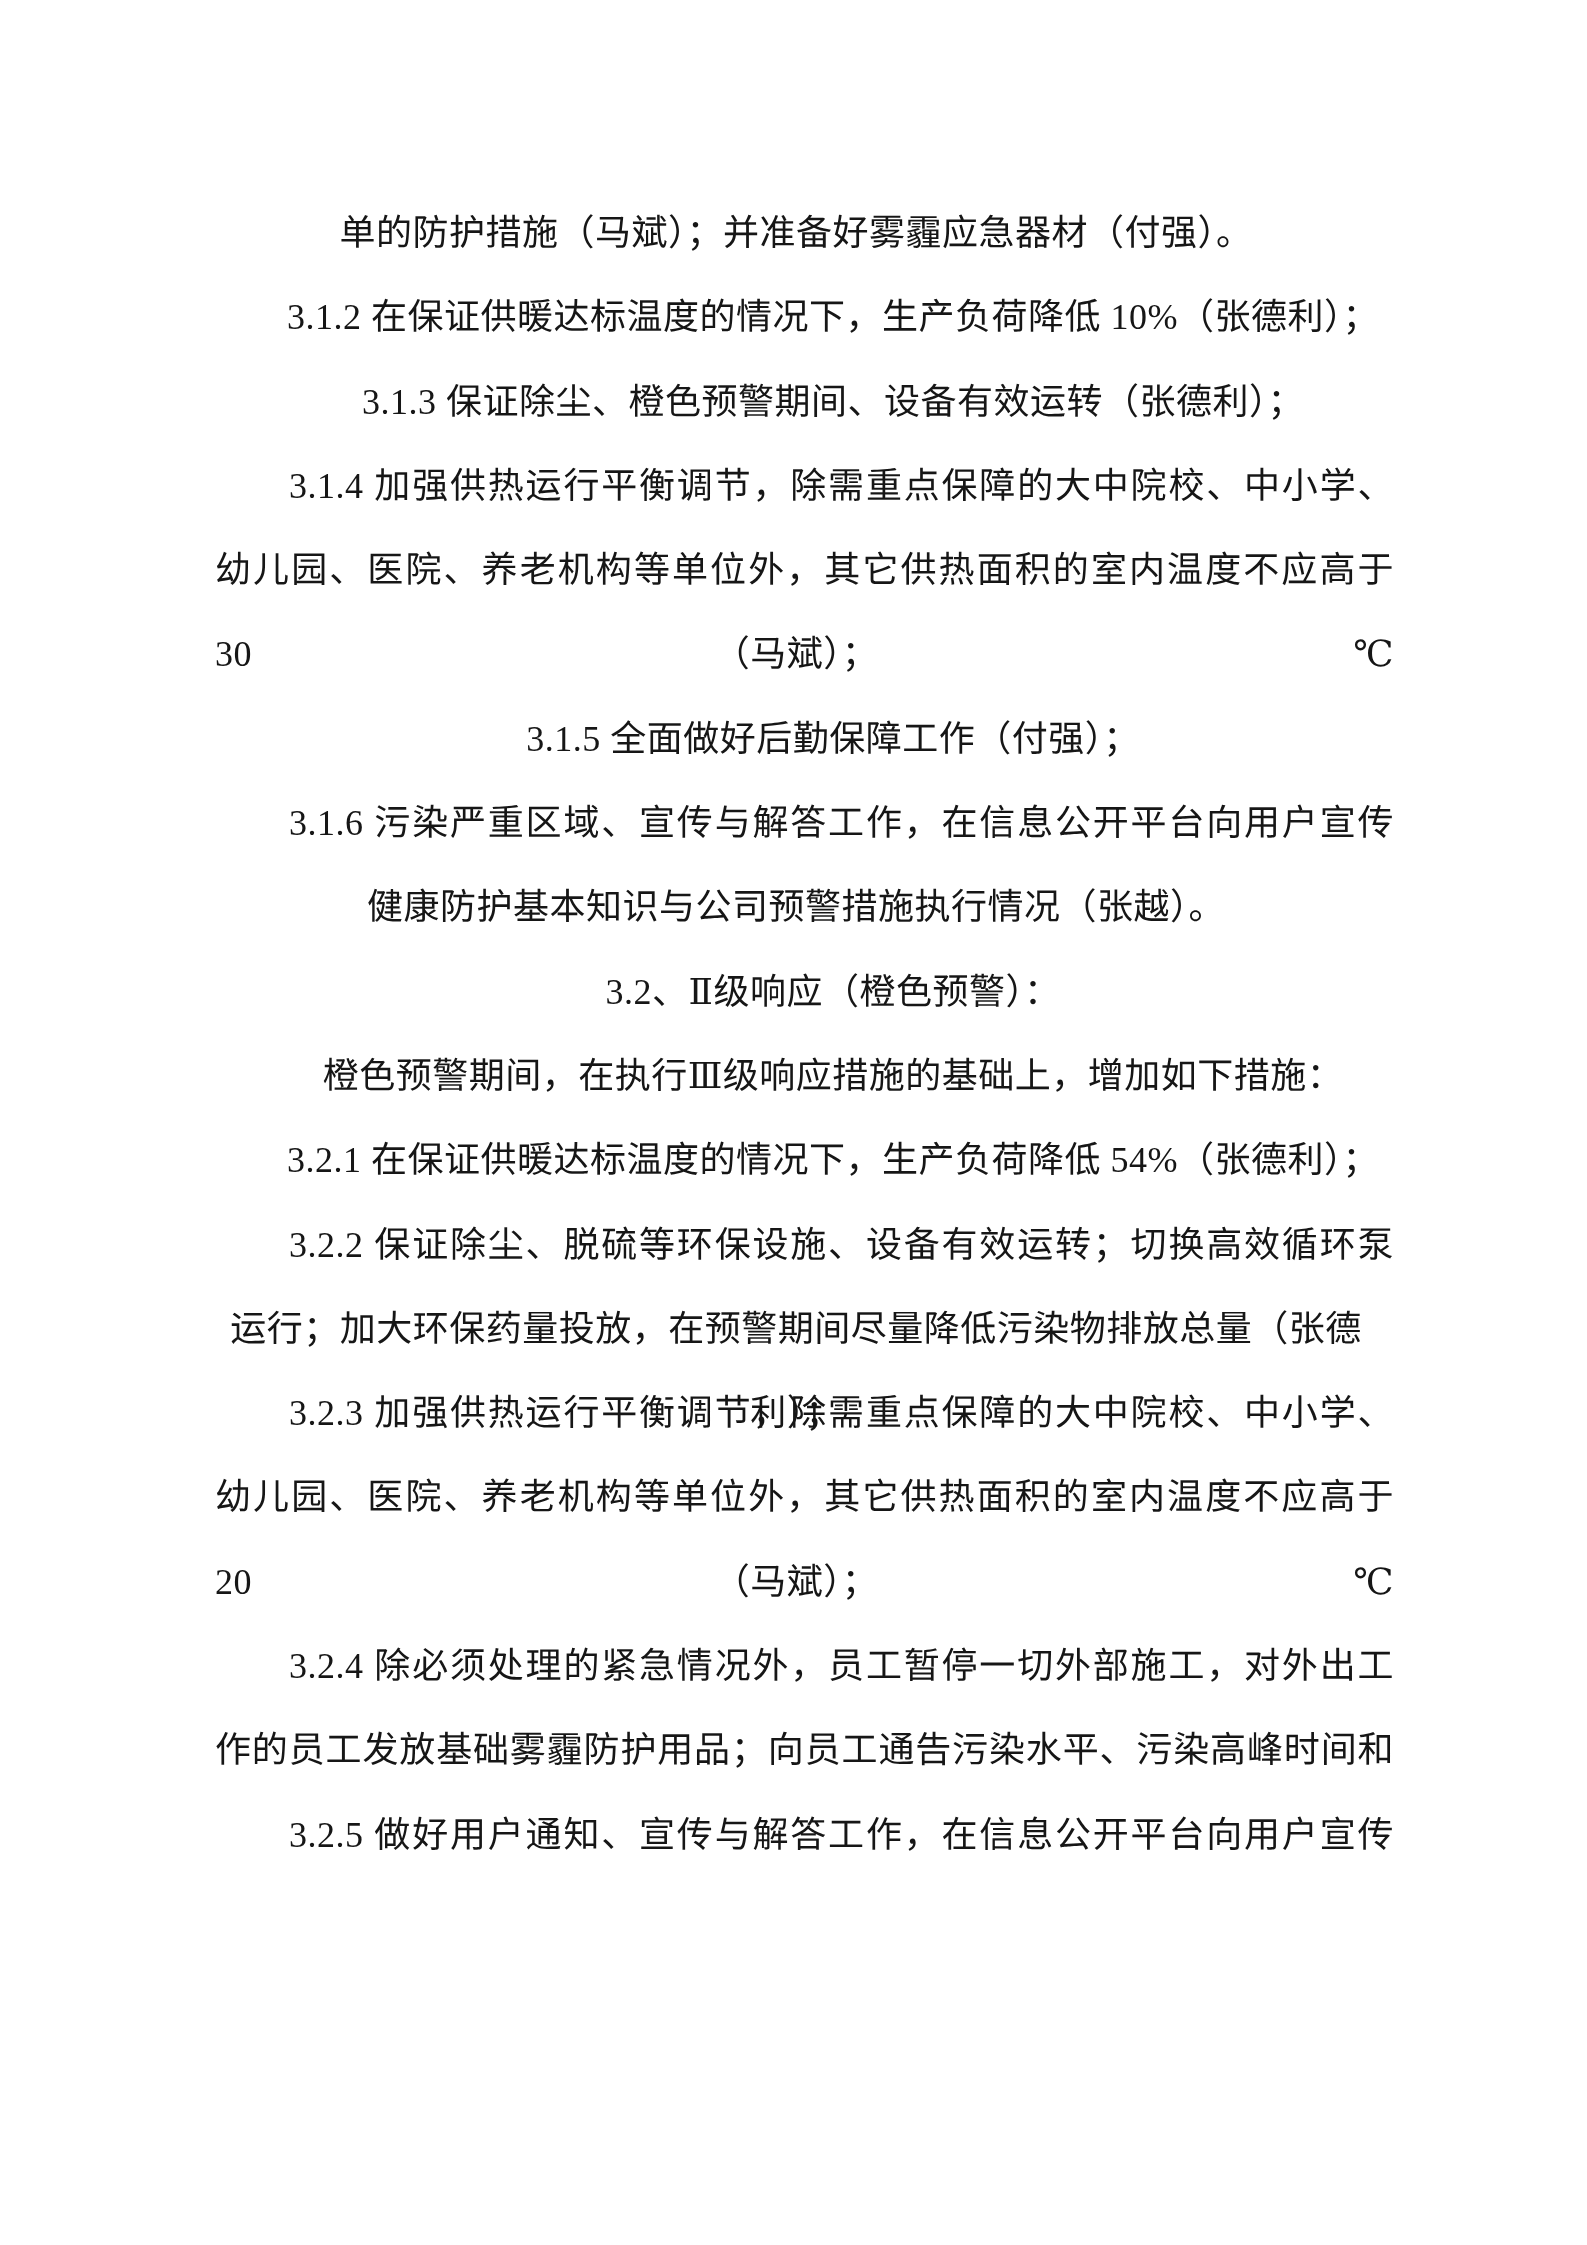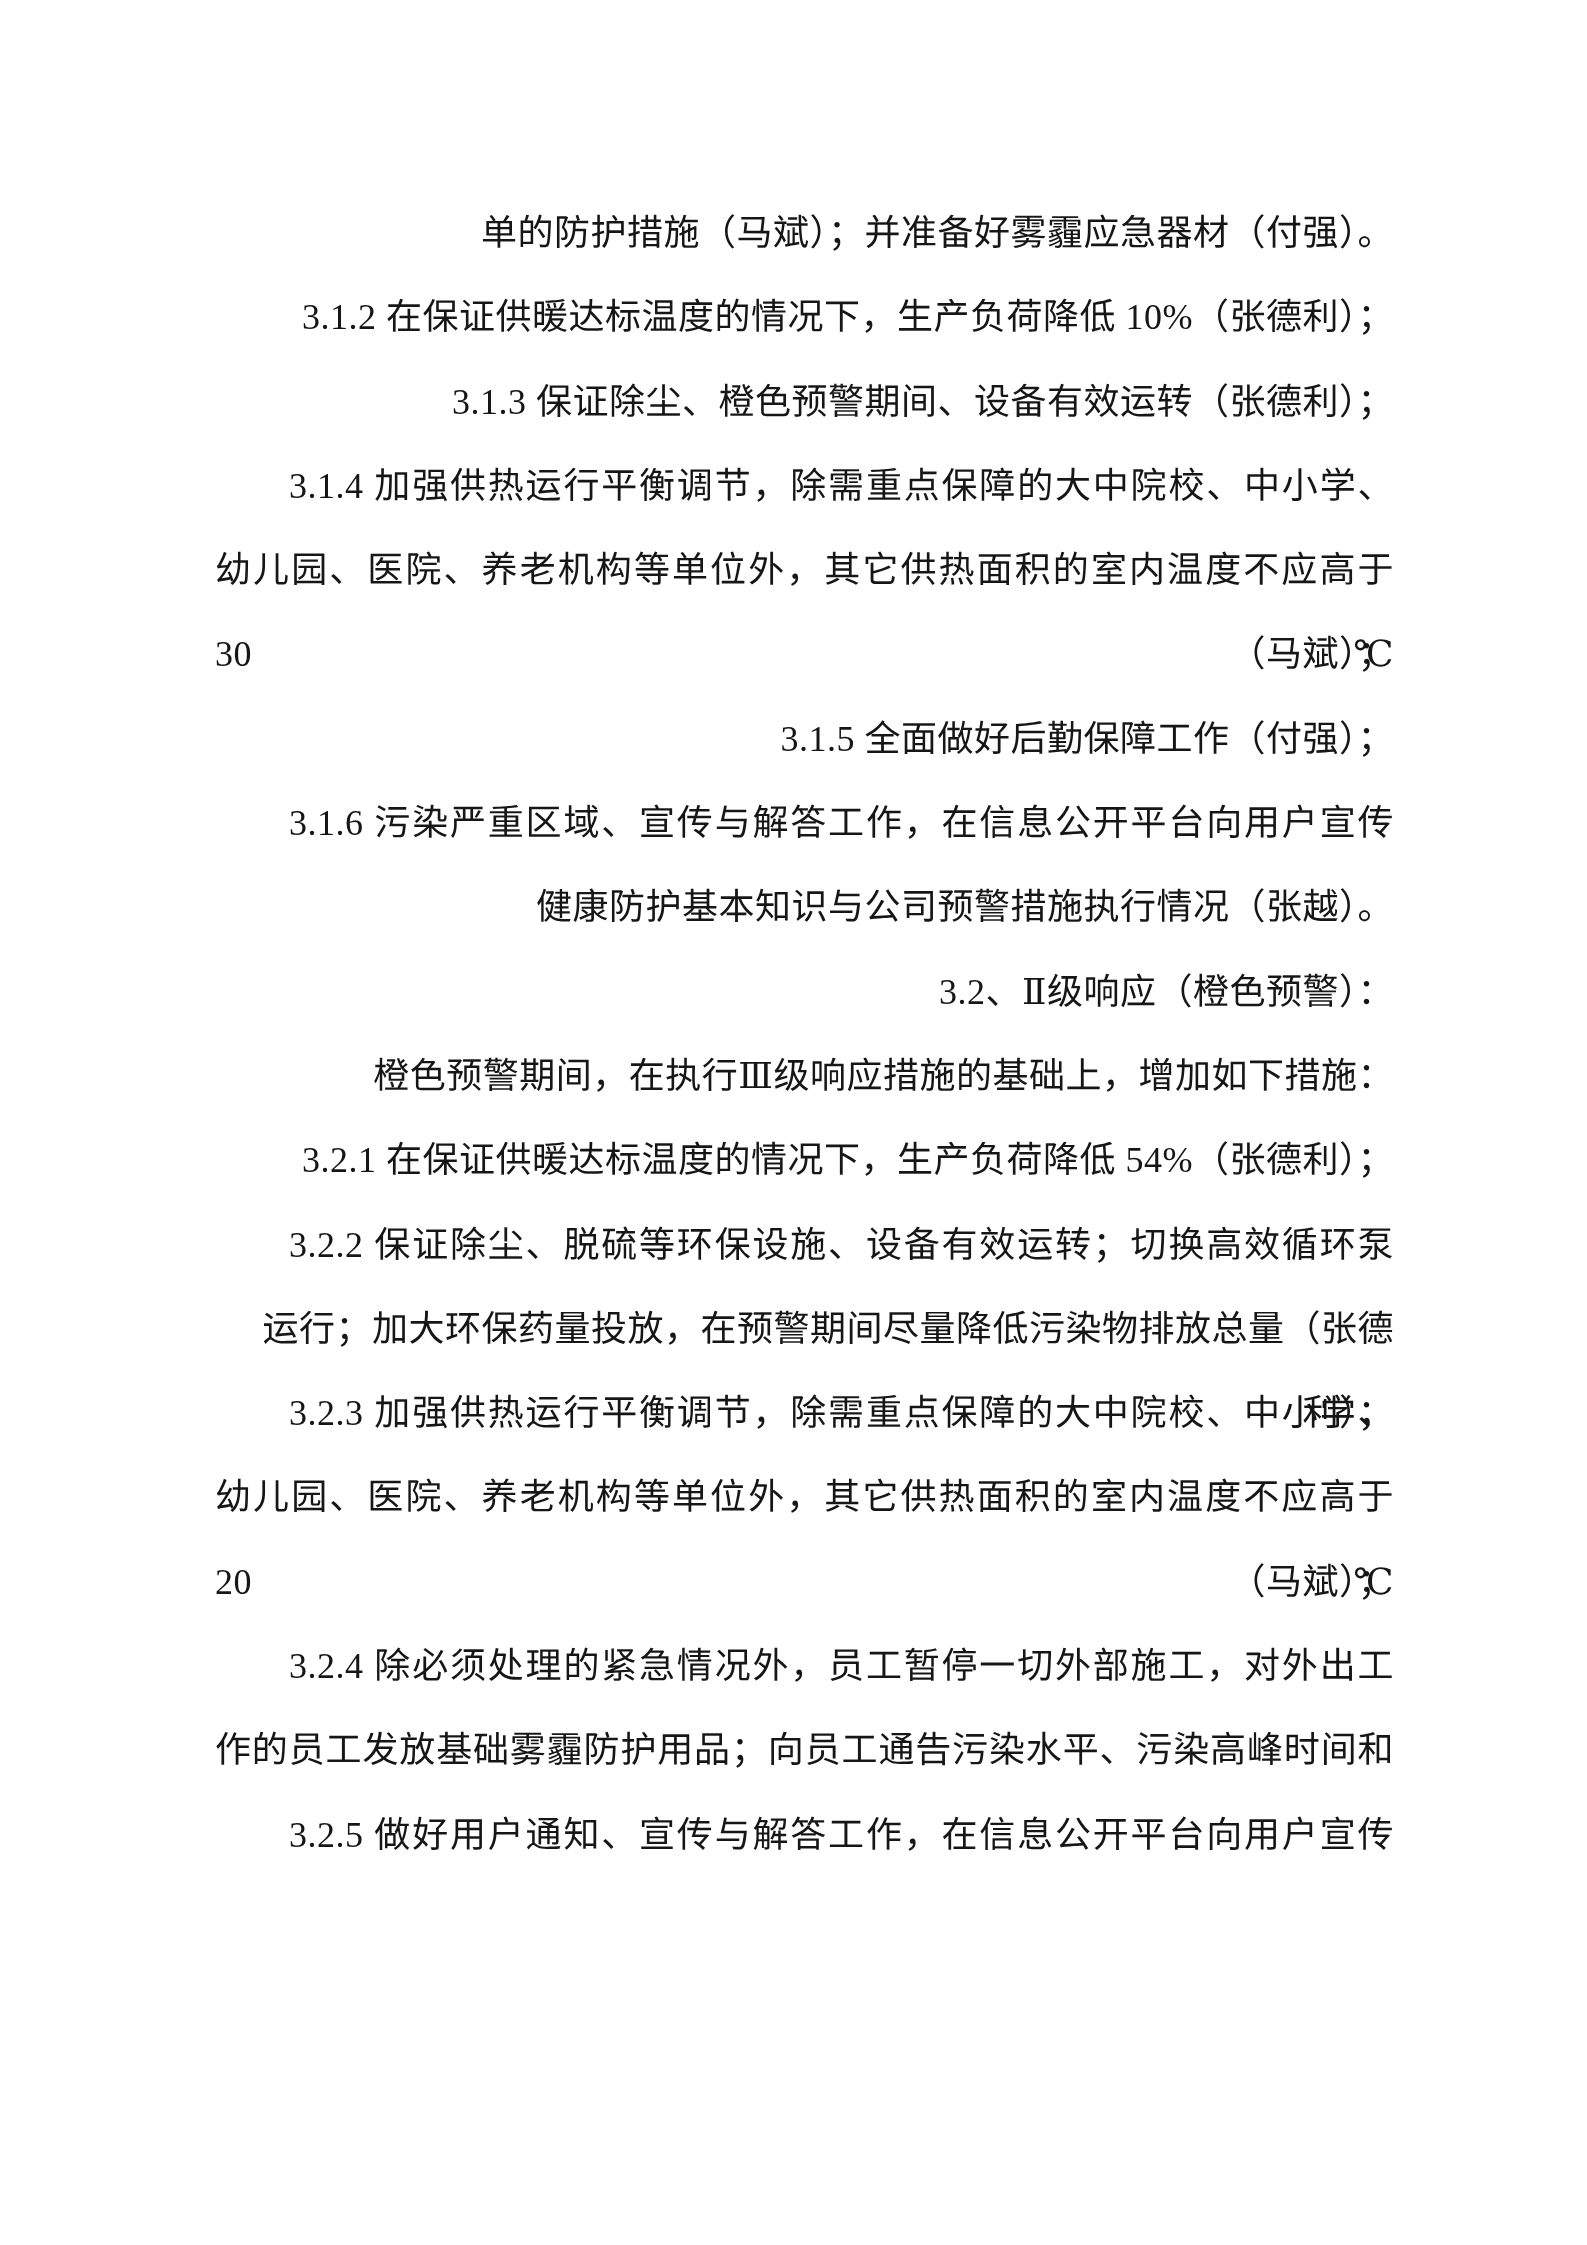--- a/index.html
+++ b/index.html
@@ -21,21 +21,21 @@
     left: 198px;
     top: 191px;
     width: 1196px;
   }
   .line {
     height: 84.3px;
     line-height: 84.3px;
     font-size: 36px;
     letter-spacing: 0.5px;
     white-space: normal;
-    text-align: right;
+    text-align: center;
   }
   .line.indent {
     text-indent: 74px;
   }
   .line.justify {
     text-align: justify;
     text-align-last: justify;
     text-justify: inter-ideograph;
     margin-left: 17px;
   }

